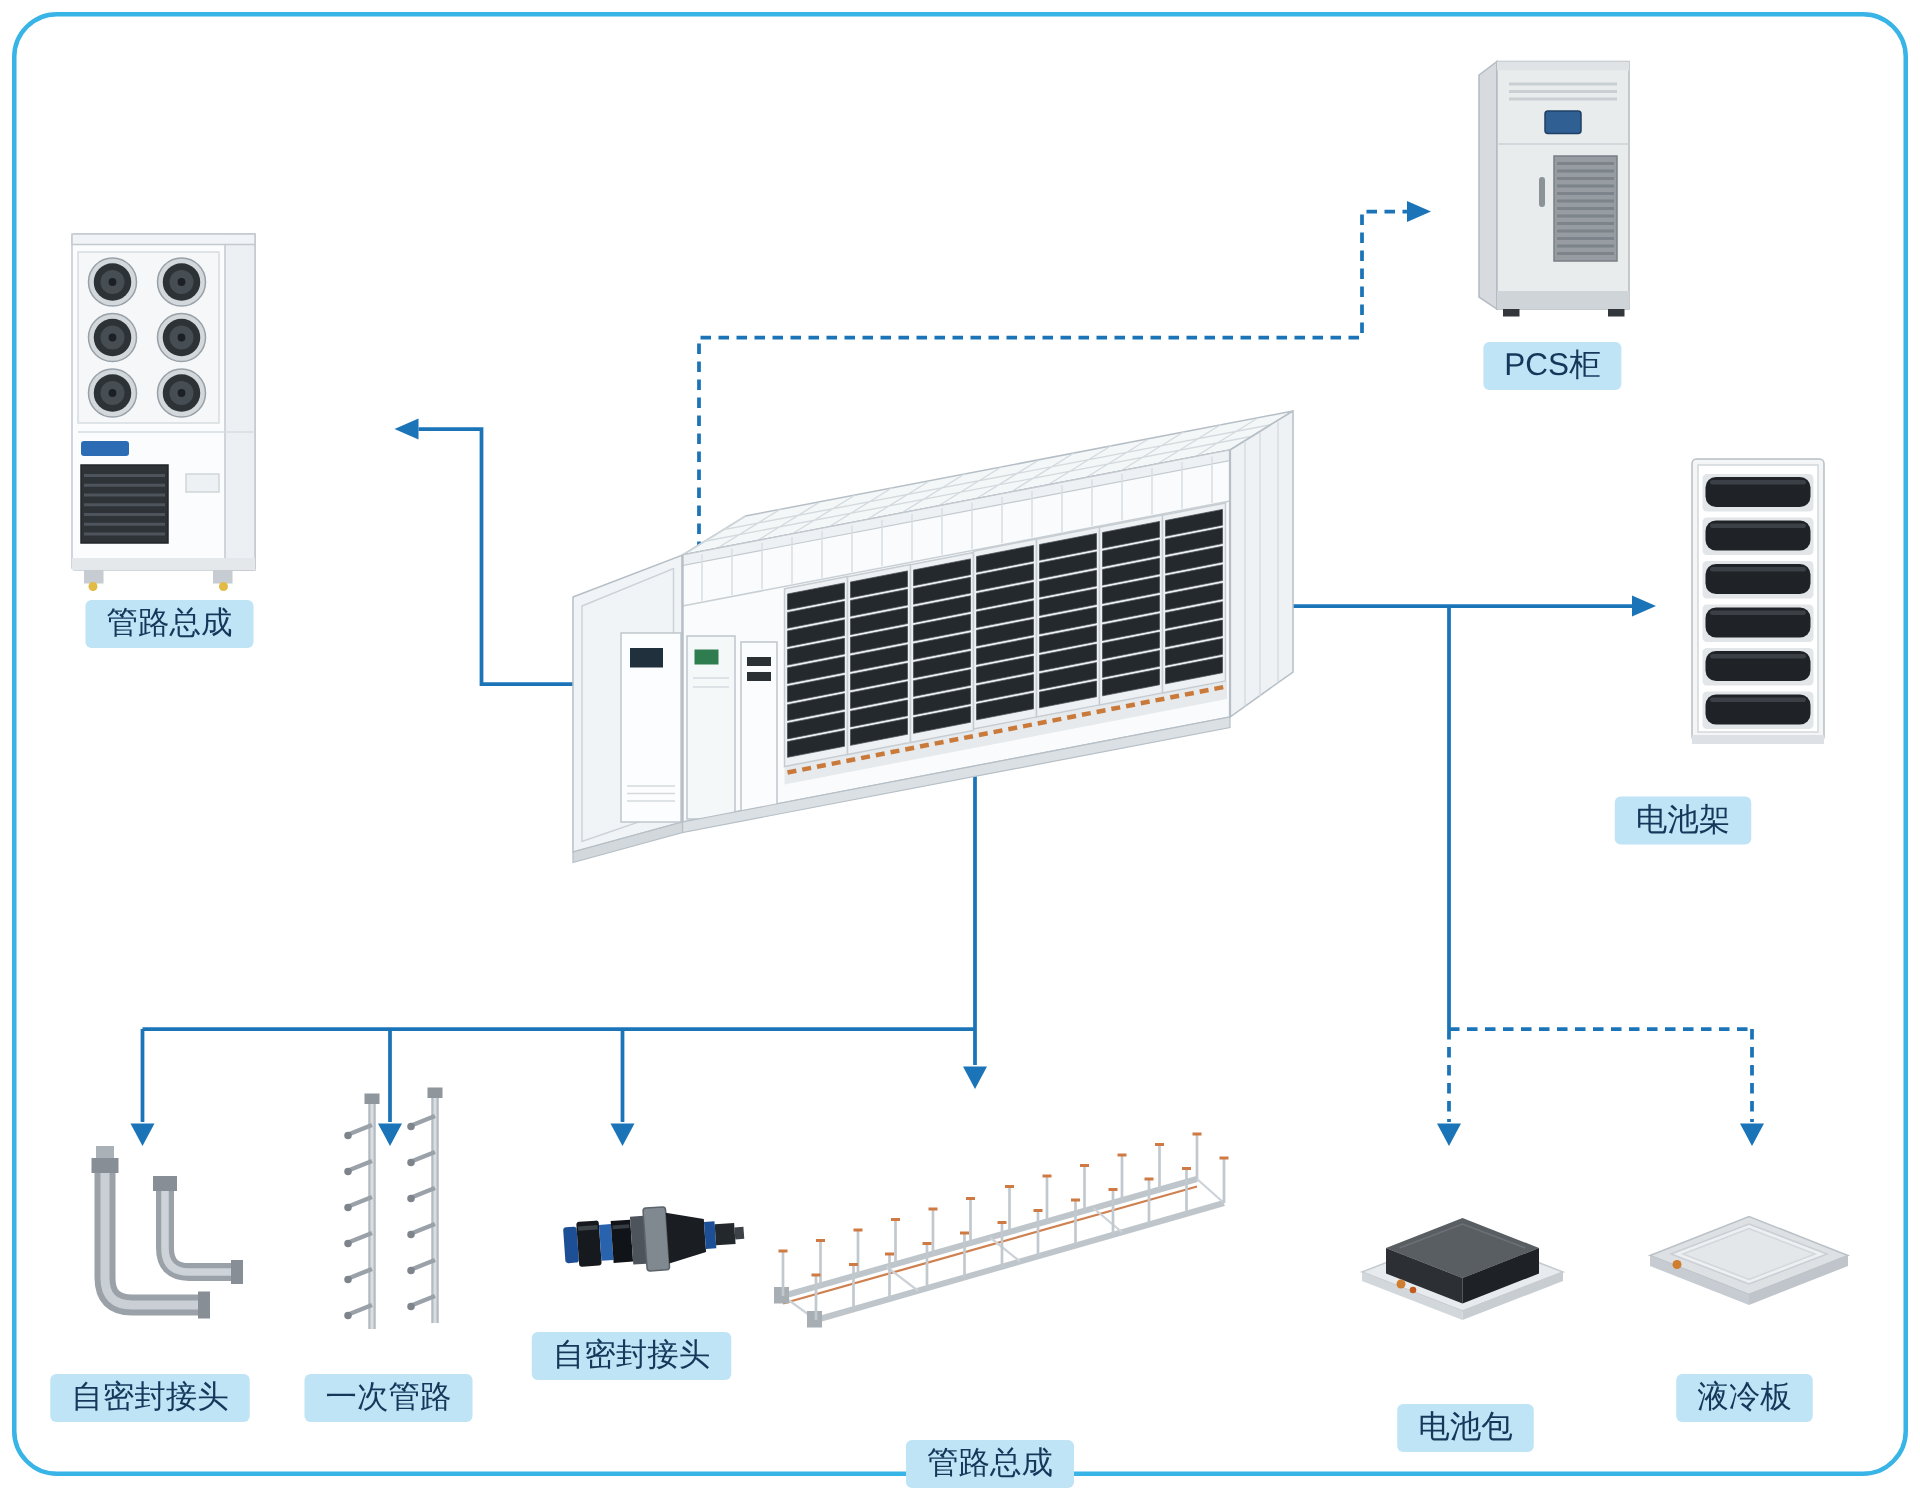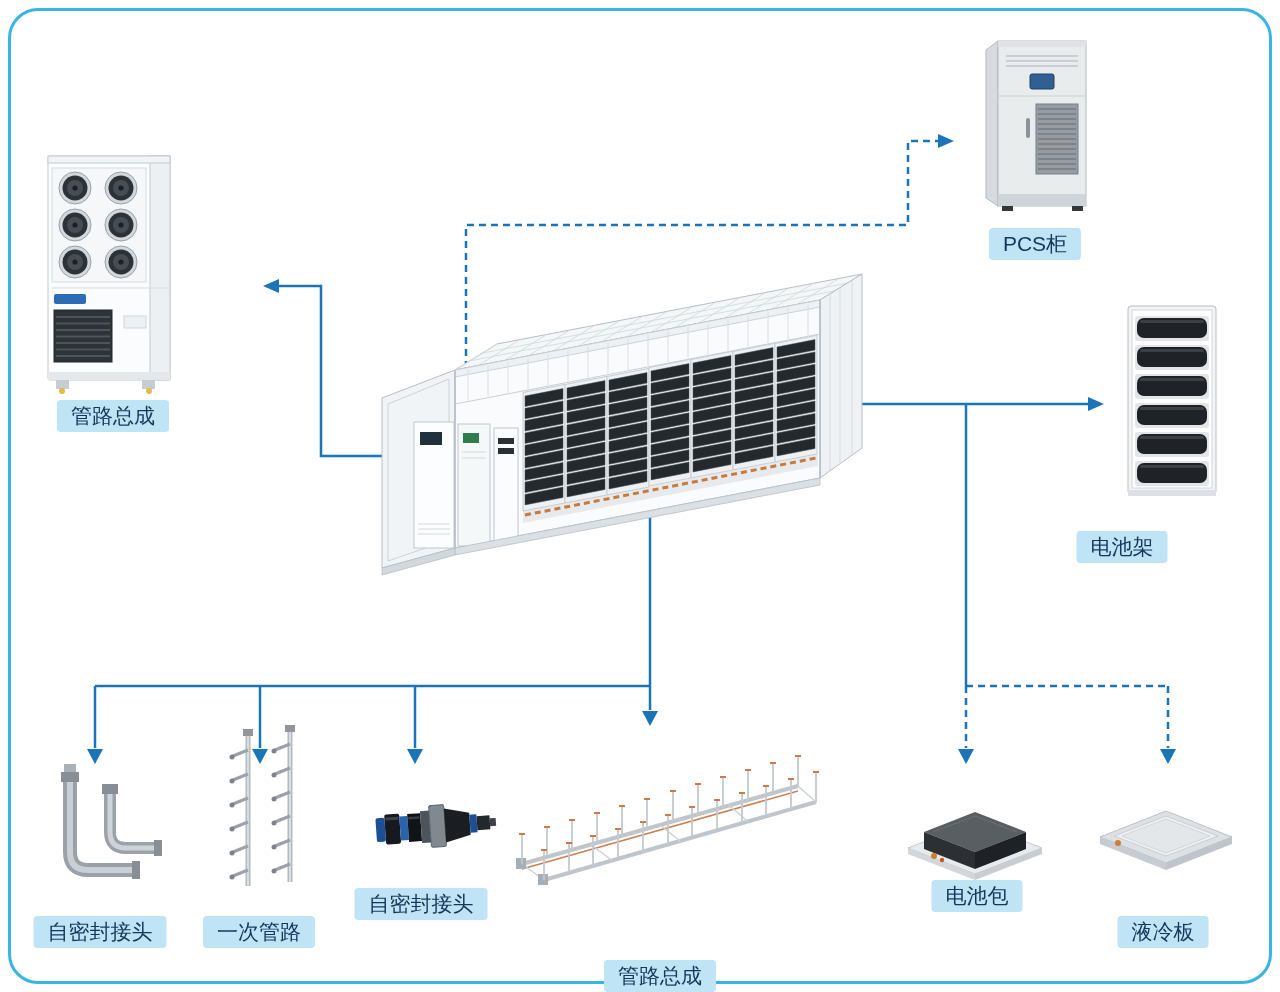--- a/index.html
+++ b/index.html
@@ -326,15 +326,15 @@
     </svg>
   </div>
 
   <div class="label" style="left:113px;top:400px">管路总成</div>
   <div class="label" style="left:1035px;top:228px">PCS柜</div>
   <div class="label" style="left:1122px;top:531px">电池架</div>
   <div class="label" style="left:100px;top:916px">自密封接头</div>
   <div class="label" style="left:259px;top:916px">一次管路</div>
   <div class="label" style="left:421px;top:888px">自密封接头</div>
   <div class="label" style="left:660px;top:960px">管路总成</div>
-  <div class="label" style="left:977px;top:880px">电池包</div>
+  <div class="label" style="left:977px;top:936px">电池包</div>
   <div class="label" style="left:1163px;top:916px">液冷板</div>
 </div>
 
 </body></html>

